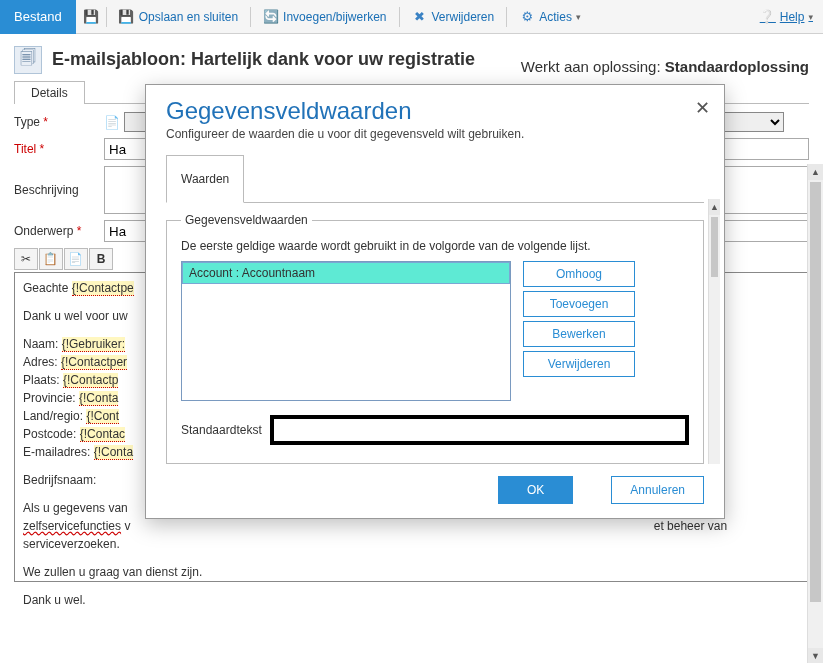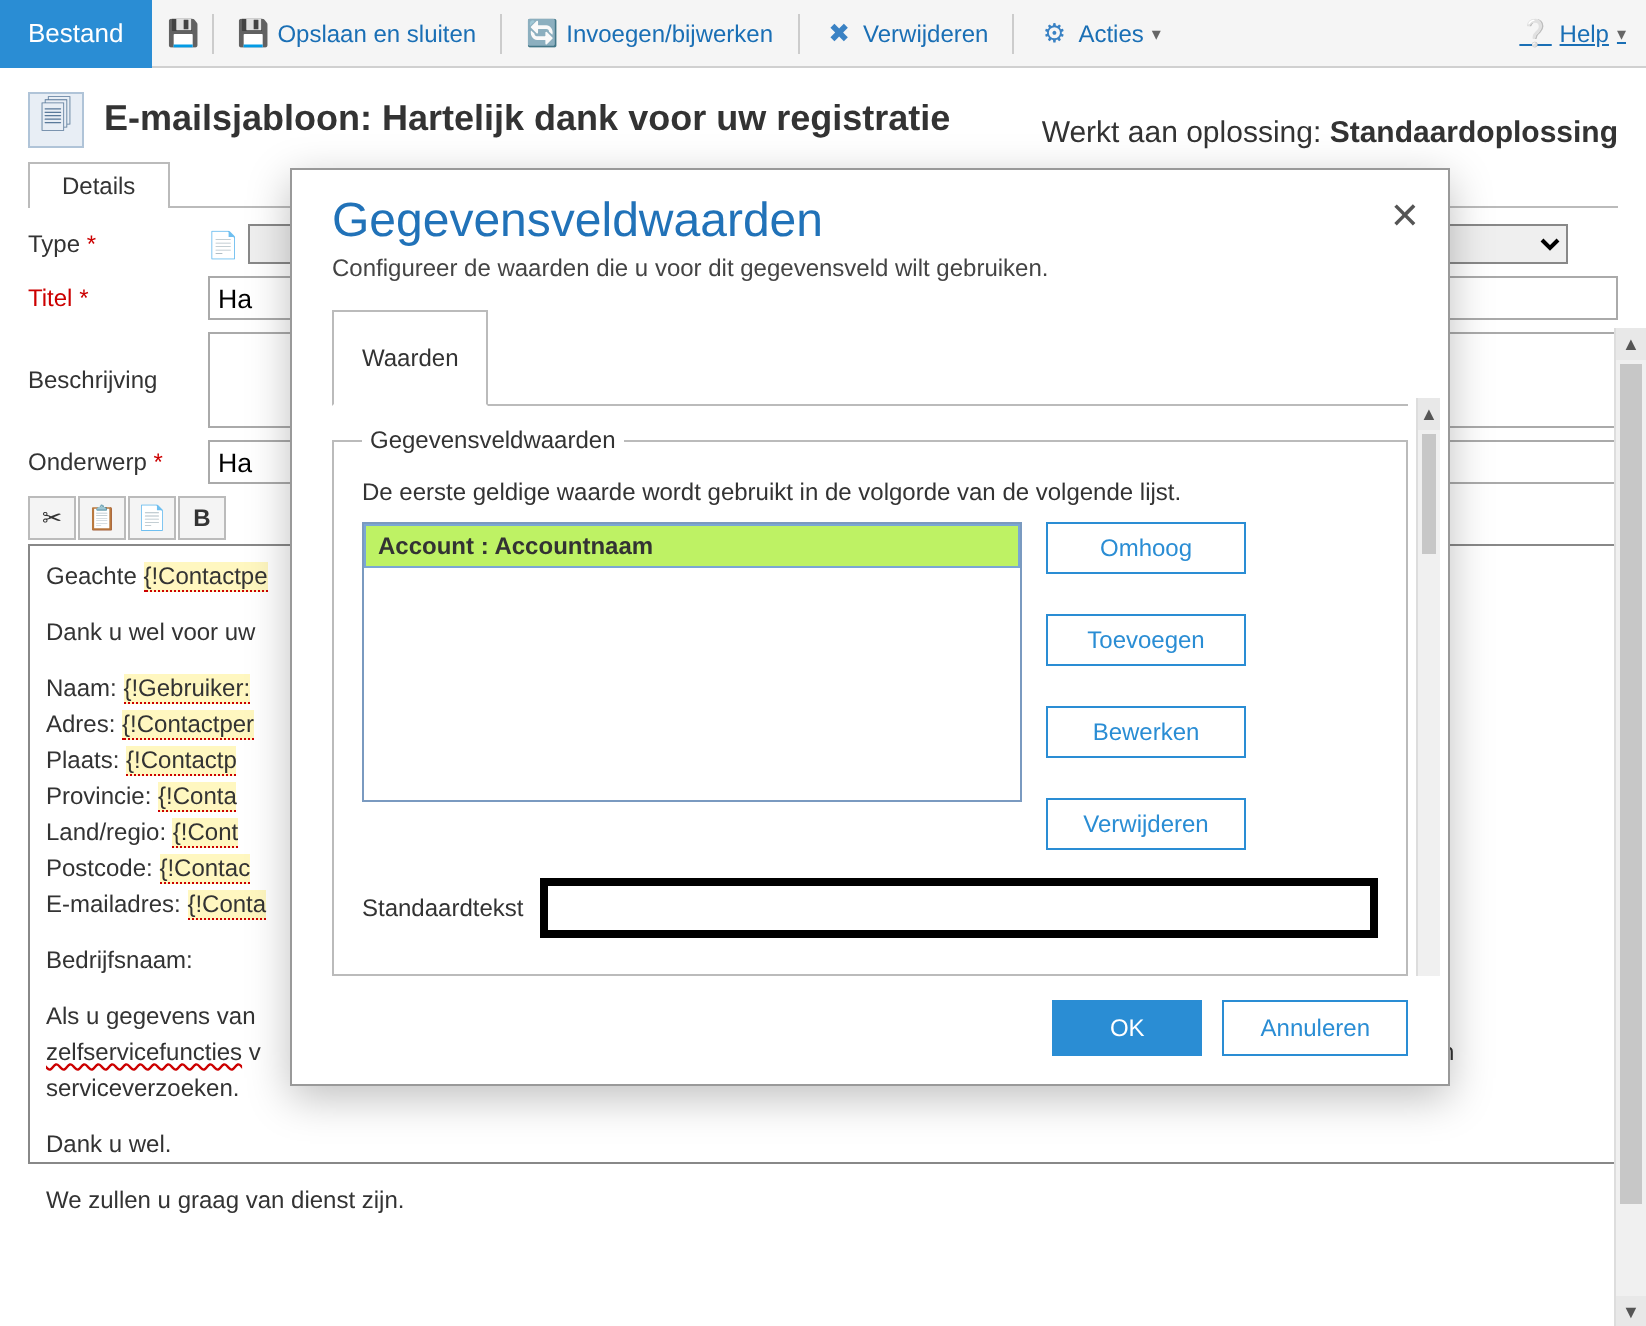--- a/index.html
+++ b/index.html
@@ -40,28 +40,28 @@
   .dlg-sub { color:#444; font-size:12px; margin-top:2px;}
   .dlg-close { position:absolute; right:14px; top:12px; font-size:18px; color:#555; cursor:pointer;}
   .dlg-body { padding:10px 20px 0 20px; position:relative;}
   .tab-strip2 { display:flex; border-bottom:1px solid #bbb; margin-bottom:10px;}
   .tab-waarden { border:1px solid #bbb; border-bottom:1px solid #fff; background:#fff; padding:16px 14px; margin-bottom:-1px;}
   fieldset.fs { border:1px solid #bbb; padding:12px 14px 18px; margin:0;}
   fieldset.fs legend { padding:0 4px; color:#333; font-size:12px;}
   .fs-text { color:#333; margin-bottom:8px;}
   .row-split { display:flex; gap:12px;}
   .listbox { border:1px solid #7a9ac0; width:330px; height:140px; background:#fff;}
-  .list-item-sel { background:#bef264; border:1px solid #7aa7d4; padding:3px 6px; margin:0;font-weight:bold;}
-  .btn-col { display:flex; flex-direction:column; gap:20px; width:100px;}
+  .list-item-sel { background:#5eead4; border:1px solid #7aa7d4; padding:3px 6px; margin:0;}
+  .btn-col { display:flex; flex-direction:column; gap:4px; width:112px;}
   .btn-outline { border:1px solid #2a8dd4; background:#fff; color:#2a8dd4; padding:5px 0; text-align:center; cursor:pointer; font-size:12px;}
   .stdtext-row { display:flex; align-items:center; gap:8px; margin-top:14px;}
   .stdtext-row input { flex:1; border:4px solid #000; height:30px; padding:2px 6px;}
   .dlg-footer { display:flex; justify-content:flex-end; gap:10px; padding:12px 20px 14px;}
   .btn-primary { background:#2a8dd4; color:#fff; border:1px solid #2a8dd4; padding:6px 28px; cursor:pointer;}
-  .btn-secondary { background:#fff; color:#2a8dd4; border:1px solid #2a8dd4; padding:6px 18px; cursor:pointer;}
+  .btn-secondary { background:#fff; color:#2a8dd4; border:1px solid #2a8dd4; padding:6px 18px; cursor:pointer;margin-left:28px;}
   .dlg-scroll { position:absolute; right:4px; top:54px; bottom:0; width:12px;}
   .tool-dd::after{ content:" ▾"; font-size:9px; color:#666;}
   .page-wrap { position:relative; }
   .page-scroll { position:absolute; right:0; top:0; width:16px; height:500px;}
 </style>
 </head>
 <body>
 
 <div class="topbar">
   <div class="tab-bestand">Bestand</div>
@@ -145,22 +145,22 @@
       <span>E-mailadres: </span><span class="merge">{!Conta</span>
     </div>
     <div style="margin-top:10px">Bedrijfsnaam:</div>
     <div style="margin-top:10px">
       <span>Als u gegevens van </span>
       <span style="margin-left:530px">n de vele </span><br>
       <span class="wavy">zelfservicefuncties</span>
       <span> v</span>
       <span style="margin-left:520px">et beheer van serviceverzoeken.</span>
     </div>
+    <div style="margin-top:10px">We zullen u graag van dienst zijn.</div>
     <div style="margin-top:10px">Dank u wel.</div>
-    <div style="margin-top:10px">We zullen u graag van dienst zijn.</div>
   </div>
 
   <div class="scrollbar-v page-scroll" style="top:130px;">
     <div class="scroll-arrow" style="top:0">▲</div>
     <div class="scroll-thumb" style="top:18px; height:420px;"></div>
     <div class="scroll-arrow" style="bottom:0">▼</div>
   </div>
 </div>
 
 <div class="dialog">

